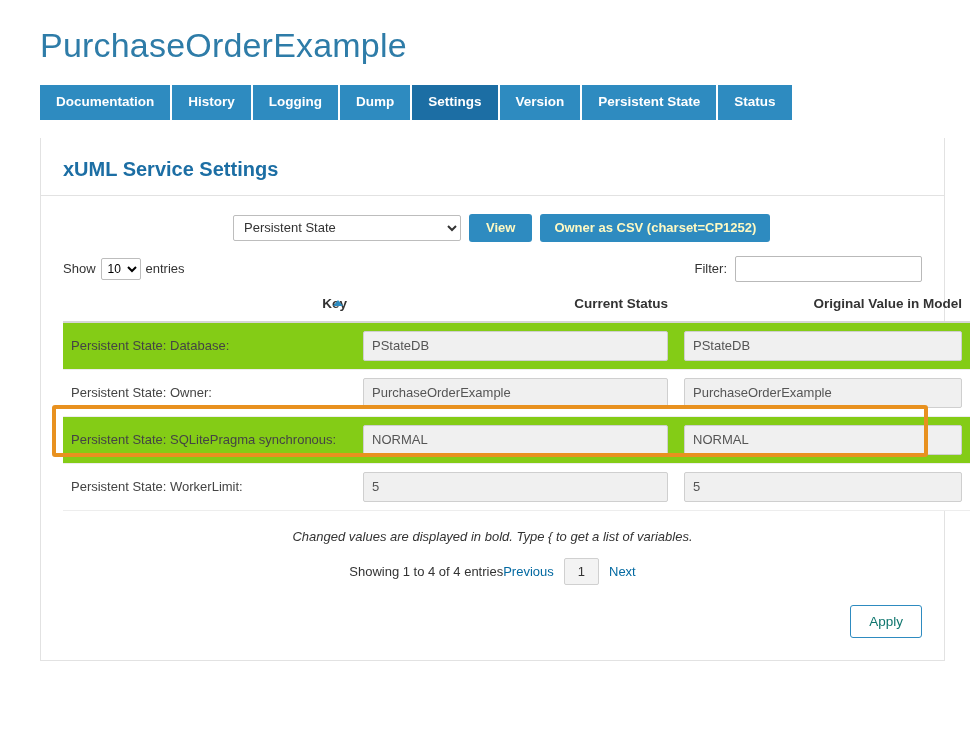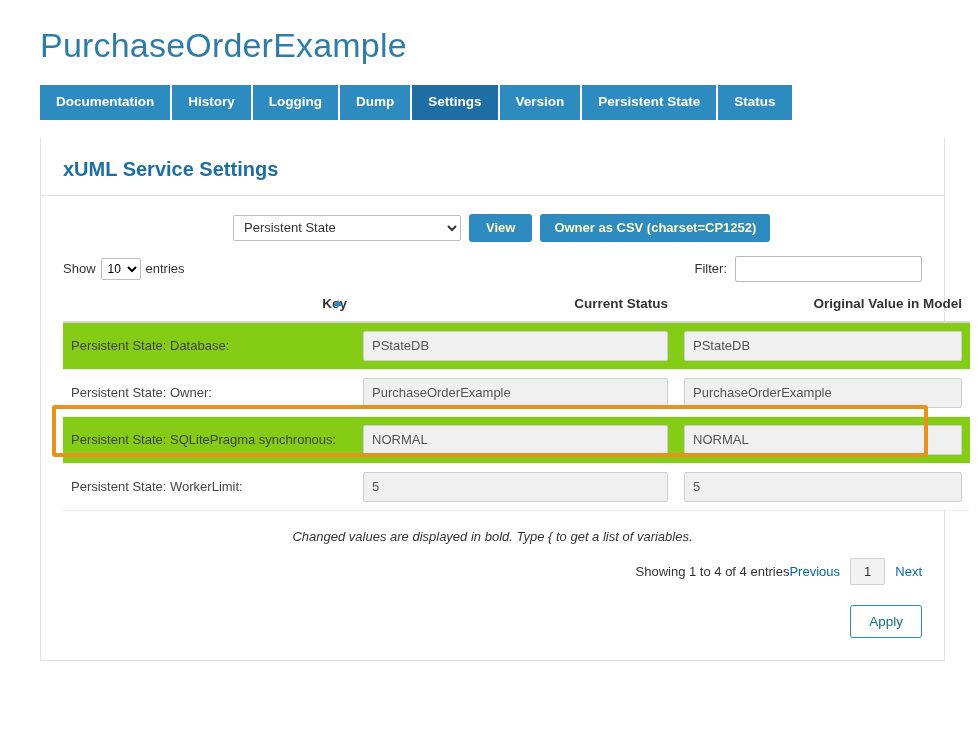--- a/index.html
+++ b/index.html
@@ -219,21 +219,21 @@
   .note {
     text-align: center;
     font-style: italic;
     font-size: 13px;
     color: #333333;
     margin: 18px 0 14px 0;
   }
   .table-footer {
     display: flex;
     align-items: center;
-    justify-content: flex-end;
+    justify-content: center;
     margin-top: 14px;
   }
   .info-text {
     font-size: 13px;
     color: #333333;
   }
   .pagination {
     display: flex;
     align-items: center;
     gap: 10px;

